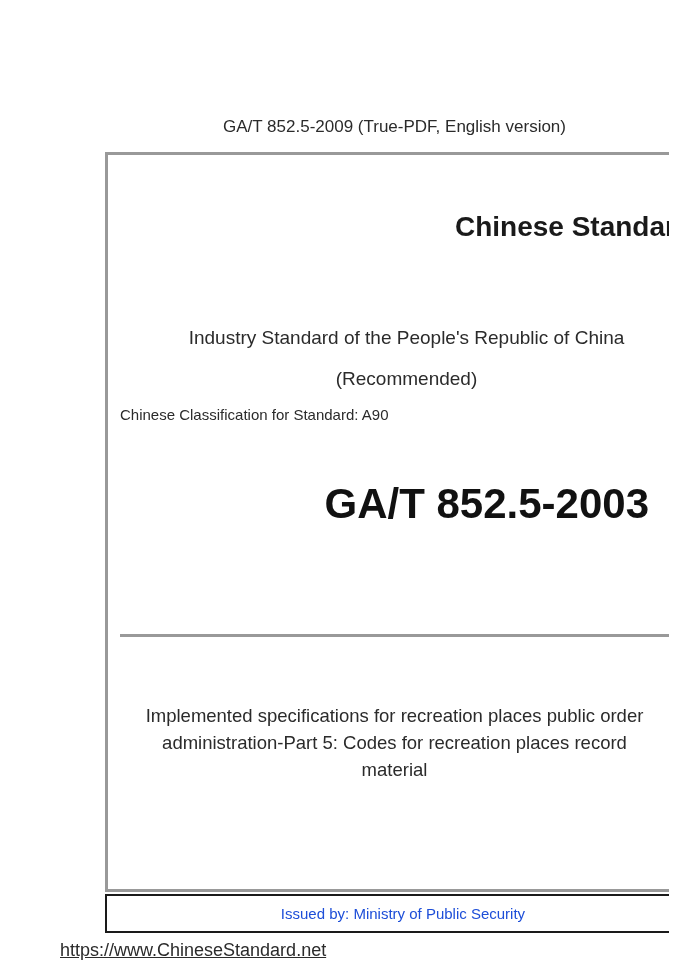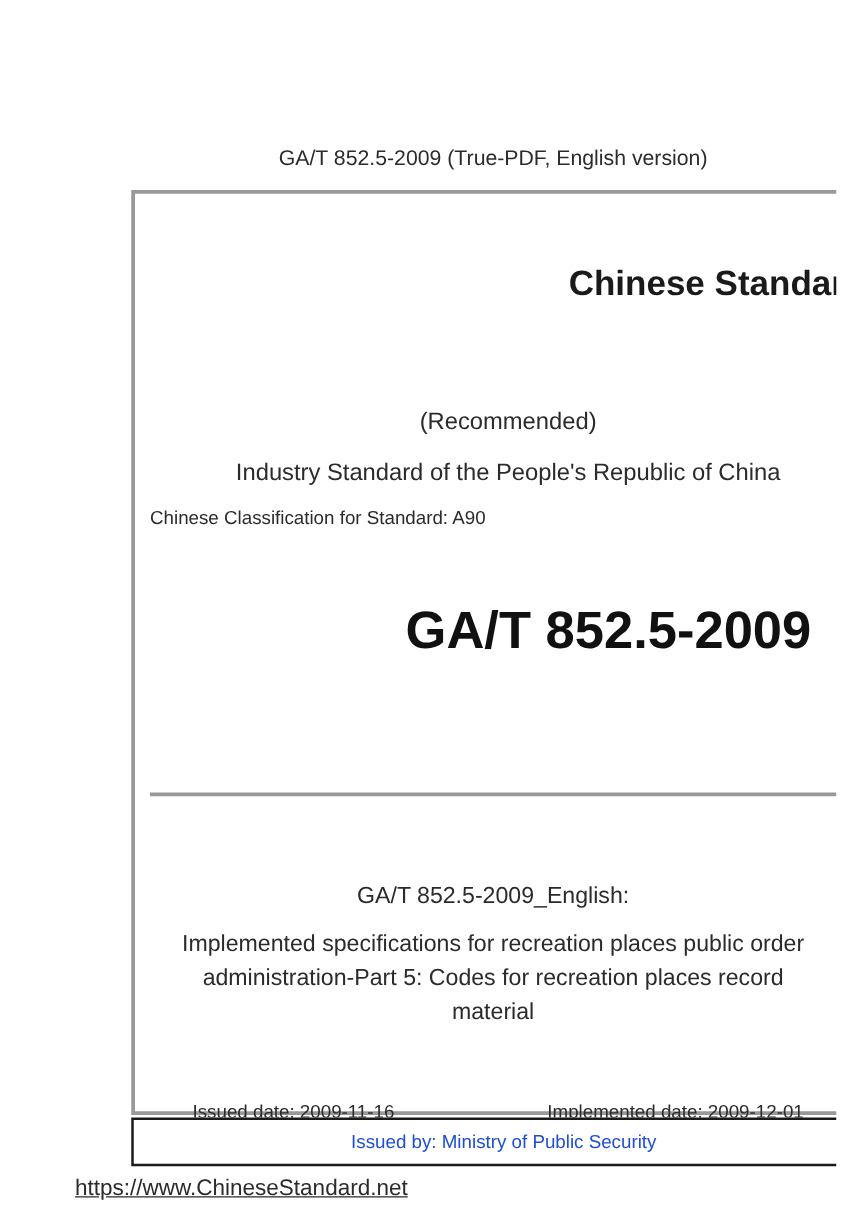--- a/index.html
+++ b/index.html
@@ -157,39 +157,34 @@
 <div class="page">
 
   <div class="doc-header">GA/T 852.5-2009 (True-PDF, English version)</div>
 
   <div class="main-box">
 
     <div class="brand-title">Chinese Standard</div>
 
 
     <div class="std-type">
+      <div>Industry Standard of the People's Republic of China</div>
       <div>(Recommended)</div>
-      <div>Industry Standard of the People's Republic of China</div>
     </div>
 
     <div class="classification">Chinese Classification for Standard: A90</div>
 
-    <div class="std-number">GA/T 852.5-2009</div>
+    <div class="std-number">GA/T 852.5-2003</div>
 
     <div class="divider"></div>
 
     <div class="description">
-      <div>GA/T 852.5-2009_English:</div>
       <div>Implemented specifications for recreation places public order administration-Part 5: Codes for recreation places record material</div>
     </div>
 
-    <div class="dates">
-      <span>Issued date: 2009-11-16</span>
-      <span>Implemented date: 2009-12-01</span>
-    </div>
 
   </div>
 
   <div class="issuer-box">
     <span>Issued by: Ministry of Public Security</span>
   </div>
 
   <div class="site-link-row">
     <a href="#">https://www.ChineseStandard.net</a>
   </div>

